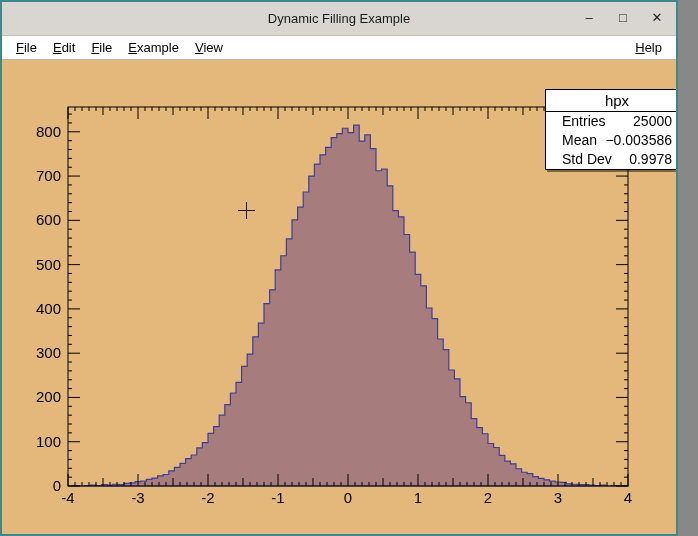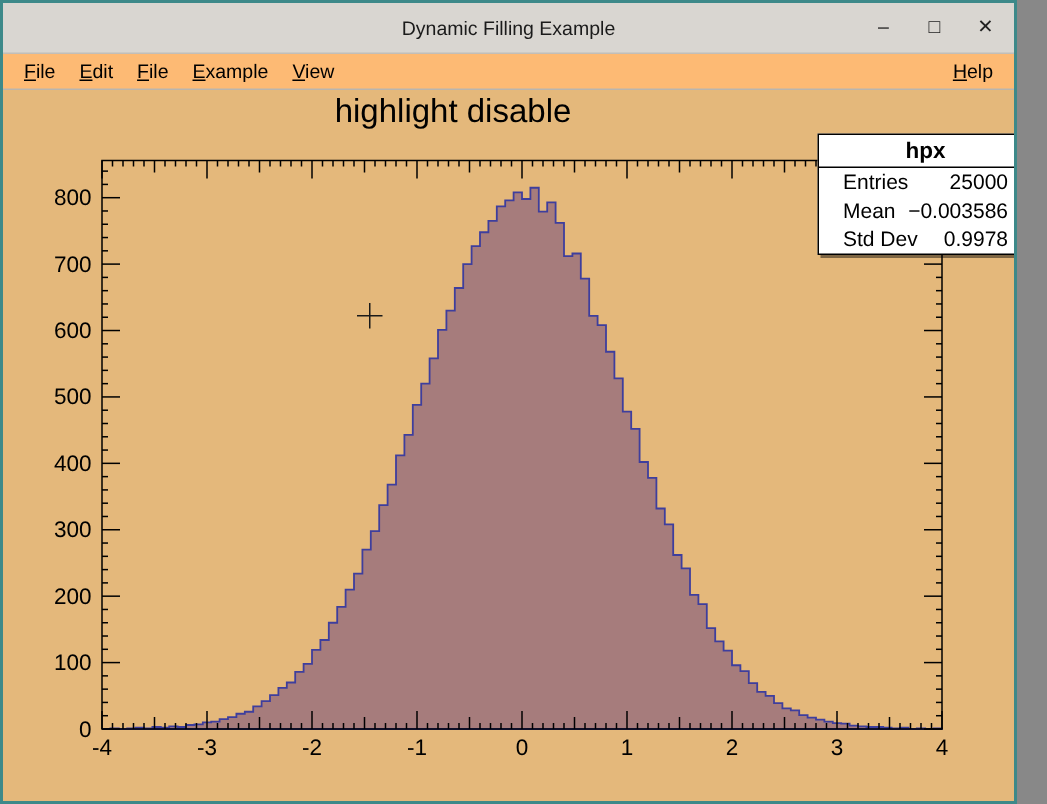--- a/index.html
+++ b/index.html
@@ -12,39 +12,39 @@
   .titlebar .title{
     position:absolute;left:0;right:0;top:9px;text-align:center;
     font-size:13px;color:#1b1b1b;
   }
   .win-buttons{position:absolute;right:6px;top:5px;display:flex;gap:8px;}
   .win-btn{
     width:26px;height:22px;background:transparent;border:none;padding:0;
     font-size:13px;line-height:22px;color:#222;font-family:inherit;cursor:default;
   }
   .menubar{
-    height:23px;background:#fdba74;border-bottom:1px solid #b9b5af;
+    height:23px;background:#ffffff;border-bottom:1px solid #b9b5af;
     display:flex;align-items:center;padding:0 6px;font-size:13px;
   }
   .menu-item{display:inline-block;padding:2px 8px;color:#000;}
   .menu-item::first-letter{text-decoration:underline;}
   .menu-help{margin-left:auto;}
   .canvas{position:relative;width:694px;height:474px;background:#e4b87b;}
   .canvas svg{position:absolute;left:0;top:0;}
   .canvas svg text{font-family:"Liberation Sans",sans-serif;}
   .plot-title{
     position:absolute;left:150px;top:1px;width:300px;text-align:center;
     font-size:22px;color:#000;
   }
   .stats{
     position:absolute;left:543px;top:29px;width:142px;background:#ffffff;
     border:1px solid #000;box-shadow:2px 2px 0 rgba(0,0,0,0.45);font-size:14px;color:#000;
   }
   .stats-title{
-    text-align:center;font-weight:bold;font-size:15px;line-height:21px;
+    text-align:center;font-weight:normal;font-size:15px;line-height:21px;
     border-bottom:1px solid #000;
   }
   .stats-row{display:flex;justify-content:space-between;padding:0 16px;line-height:19px;}
   .crosshair{position:absolute;left:236px;top:142px;width:17px;height:17px;}
   .crosshair::before{
     content:"";position:absolute;left:0;right:0;top:8px;height:1px;background:#1a1a1a;
   }
   .crosshair::after{
     content:"";position:absolute;top:0;bottom:0;left:8px;width:1px;background:#1a1a1a;
   }
@@ -66,21 +66,20 @@
   <div class="menubar">
     <span class="menu-item">File</span>
     <span class="menu-item">Edit</span>
     <span class="menu-item">File</span>
     <span class="menu-item">Example</span>
     <span class="menu-item">View</span>
     <span class="menu-item menu-help">Help</span>
   </div>
 
   <div class="canvas" style="background: rgb(228, 184, 123);">
-    <div class="plot-title">highlight disable</div>
 
     <svg width="694" height="474" viewBox="0 0 694 474">
         <path d="M66.00,426.00L66.00,426.00L71.60,426.00L71.60,425.56L77.20,425.56L77.20,426.00L82.80,426.00L82.80,425.56L88.40,425.56L88.40,425.11L94.00,425.11L94.00,425.56L99.60,425.56L99.60,424.67L105.20,424.67L105.20,425.11L110.80,425.11L110.80,424.23L116.40,424.23L116.40,424.67L122.00,424.67L122.00,423.34L127.60,423.34L127.60,422.90L133.20,422.90L133.20,421.57L138.80,421.57L138.80,421.13L144.40,421.13L144.40,419.36L150.00,419.36L150.00,418.03L155.60,418.03L155.60,415.82L161.20,415.82L161.20,414.49L166.80,414.49L166.80,410.95L172.40,410.95L172.40,407.40L178.00,407.40L178.00,403.42L183.60,403.42L183.60,398.55L189.20,398.55L189.20,395.01L194.80,395.01L194.80,387.92L200.40,387.92L200.40,382.61L206.00,382.61L206.00,373.31L211.60,373.31L211.60,366.67L217.20,366.67L217.20,355.16L222.80,355.16L222.80,344.53L228.40,344.53L228.40,333.02L234.00,333.02L234.00,322.39L239.60,322.39L239.60,306.46L245.20,306.46L245.20,294.06L250.80,294.06L250.80,276.79L256.40,276.79L256.40,263.07L262.00,263.07L262.00,243.58L267.60,243.58L267.60,229.86L273.20,229.86L273.20,209.93L278.80,209.93L278.80,195.77L284.40,195.77L284.40,178.94L290.00,178.94L290.00,159.90L295.60,159.90L295.60,147.06L301.20,147.06L301.20,132.01L306.80,132.01L306.80,116.07L312.40,116.07L312.40,104.12L318.00,104.12L318.00,94.82L323.60,94.82L323.60,87.29L329.20,87.29L329.20,77.55L334.80,77.55L334.80,73.57L340.40,73.57L340.40,68.25L346.00,68.25L346.00,72.68L351.60,72.68L351.60,65.15L357.20,65.15L357.20,81.09L362.80,81.09L362.80,74.89L368.40,74.89L368.40,88.62L374.00,88.62L374.00,110.76L379.60,110.76L379.60,108.99L385.20,108.99L385.20,125.81L390.80,125.81L390.80,150.61L396.40,150.61L396.40,156.80L402.00,156.80L402.00,174.51L407.60,174.51L407.60,192.22L413.20,192.22L413.20,214.36L418.80,214.36L418.80,225.87L424.40,225.87L424.40,248.01L430.00,248.01L430.00,258.64L435.60,258.64L435.60,279.00L441.20,279.00L441.20,289.63L446.80,289.63L446.80,310.00L452.40,310.00L452.40,318.85L458.00,318.85L458.00,336.56L463.60,336.56L463.60,342.76L469.20,342.76L469.20,358.70L474.80,358.70L474.80,367.56L480.40,367.56L480.40,373.75L486.00,373.75L486.00,383.50L491.60,383.50L491.60,387.48L497.20,387.48L497.20,395.45L502.80,395.45L502.80,401.21L508.40,401.21L508.40,403.86L514.00,403.86L514.00,408.73L519.60,408.73L519.60,412.27L525.20,412.27L525.20,413.60L530.80,413.60L530.80,416.70L536.40,416.70L536.40,418.47L542.00,418.47L542.00,419.80L547.60,419.80L547.60,421.13L553.20,421.13L553.20,422.02L558.80,422.02L558.80,422.46L564.40,422.46L564.40,423.79L570.00,423.79L570.00,424.23L575.60,424.23L575.60,424.67L581.20,424.67L581.20,424.67L586.80,424.67L586.80,425.11L592.40,425.11L592.40,425.56L598.00,425.56L598.00,425.11L603.60,425.11L603.60,426.00L609.20,426.00L609.20,425.56L614.80,425.56L614.80,426.00L620.40,426.00L620.40,425.56L626.00,425.56L626.00,426.00Z" fill="#a67c7c" stroke="#3e3e9d" stroke-width="1.2"></path>
         <rect x="66" y="47" width="560" height="379" fill="none" stroke="#000000" stroke-width="1"></rect>
         <line x1="66" y1="426" x2="66" y2="414" stroke="#000000" stroke-width="1"></line>
         <line x1="66" y1="47" x2="66" y2="59" stroke="#000000" stroke-width="1"></line>
         <line x1="73" y1="426" x2="73" y2="422" stroke="#000000" stroke-width="1"></line>
         <line x1="73" y1="47" x2="73" y2="51" stroke="#000000" stroke-width="1"></line>
         <line x1="80.00000000000001" y1="426" x2="80.00000000000001" y2="422" stroke="#000000" stroke-width="1"></line>
         <line x1="80.00000000000001" y1="47" x2="80.00000000000001" y2="51" stroke="#000000" stroke-width="1"></line>

